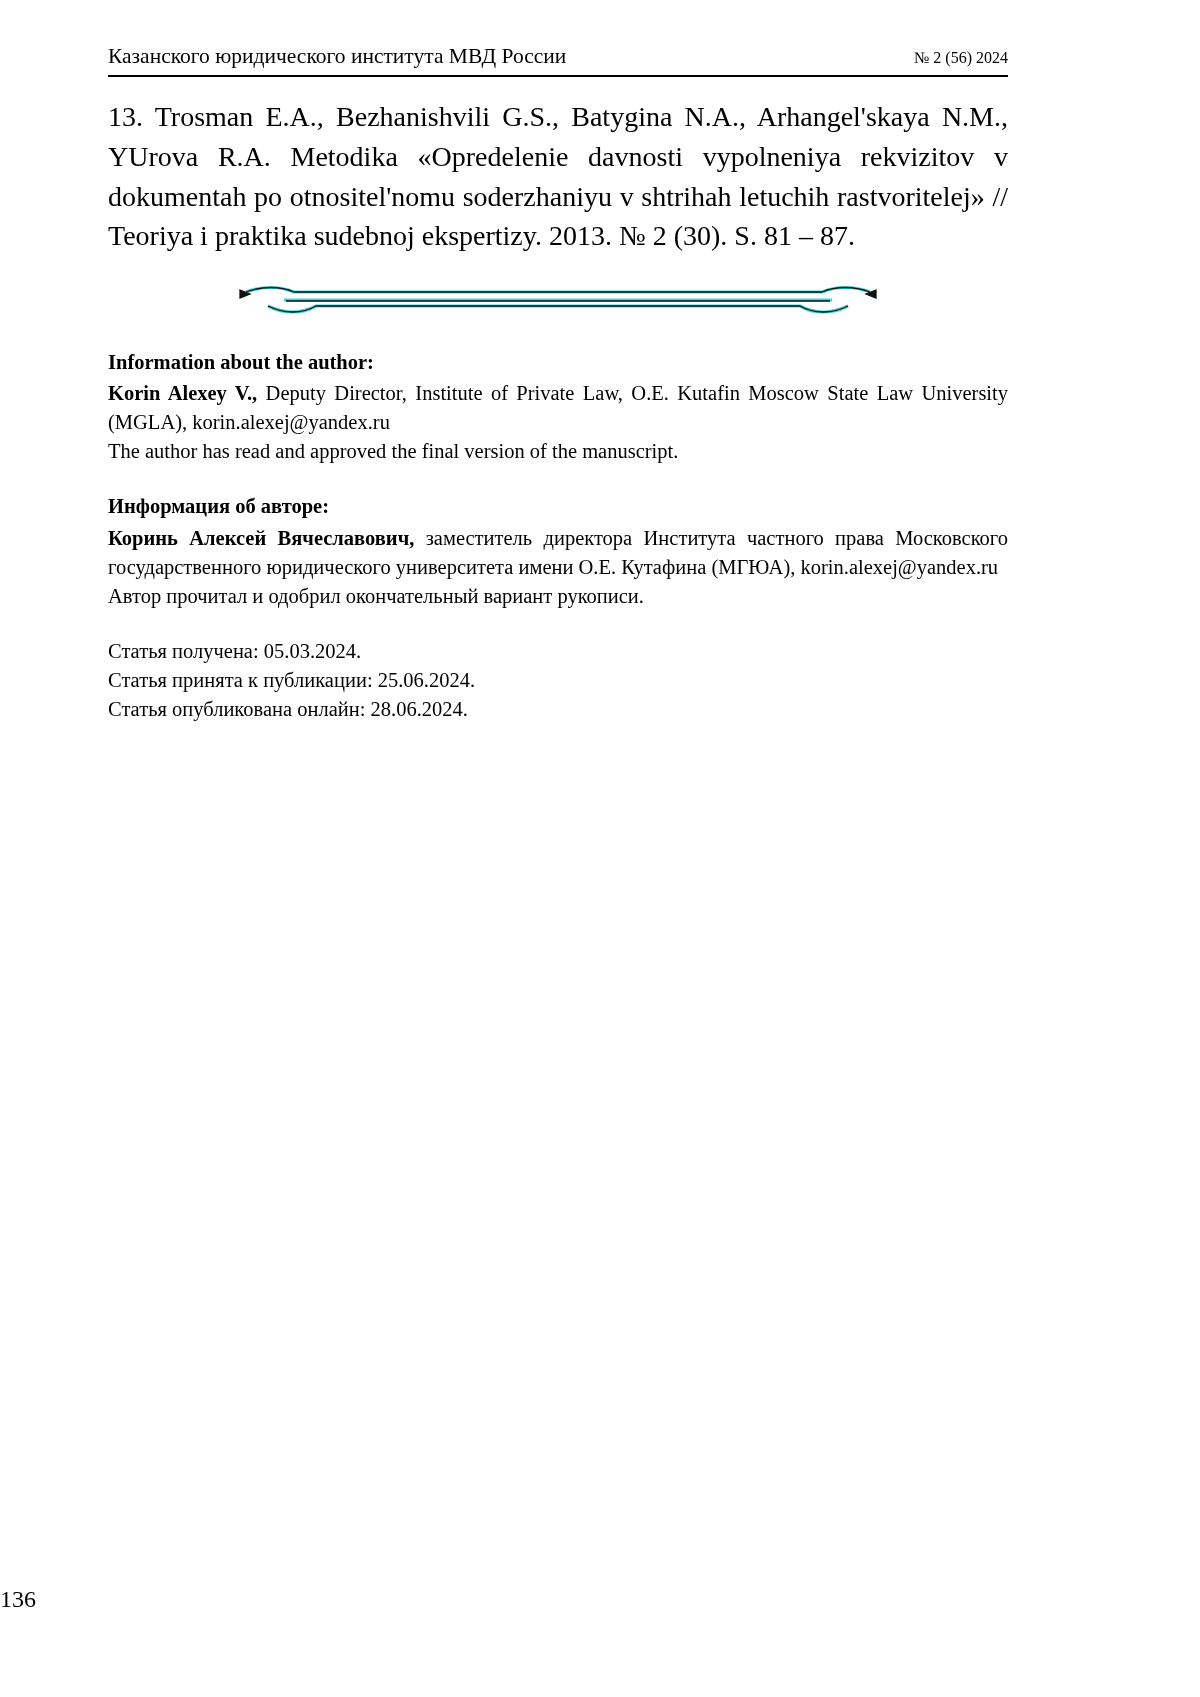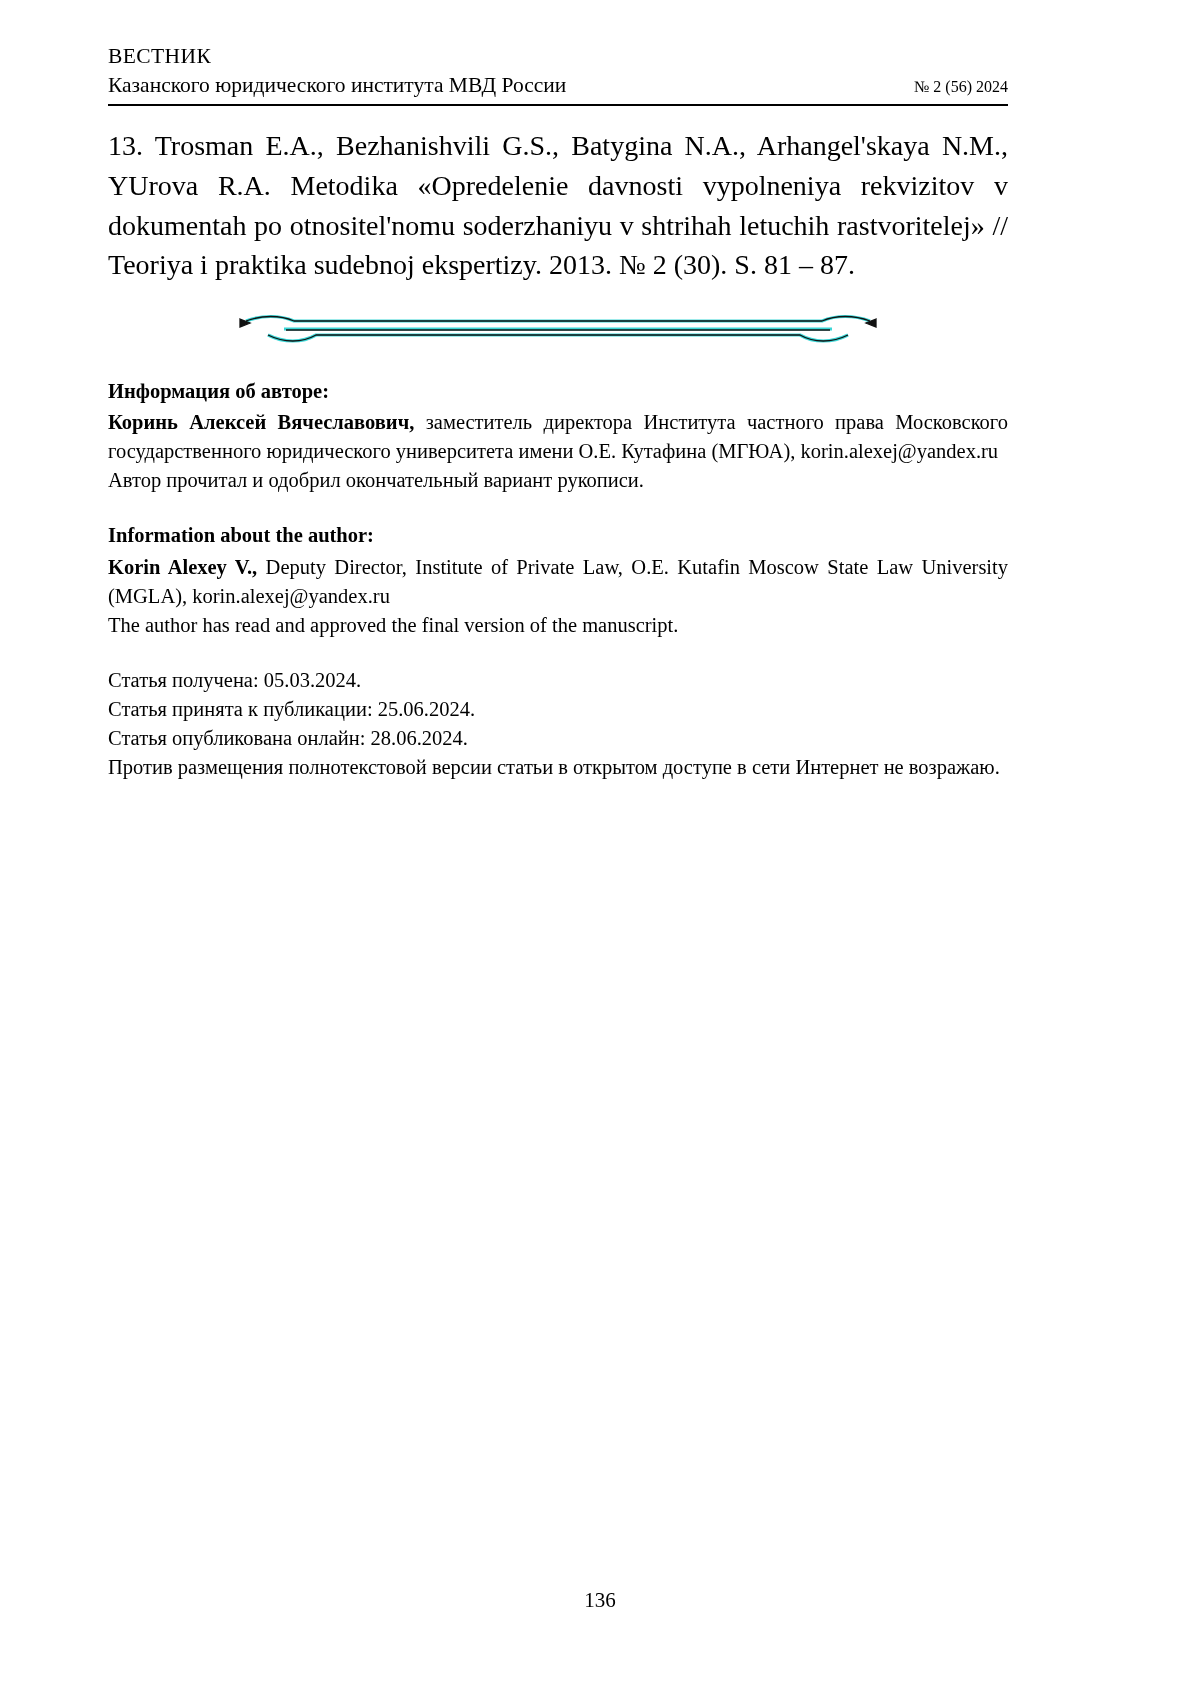--- a/index.html
+++ b/index.html
@@ -114,32 +114,30 @@
     text-align: justify;
     text-justify: inter-word;
   }
 
   
   .folio {
     position: absolute;
     left: 0;
     right: 0;
     bottom: 84px;
-    text-align: center;
-    font-size: 21px;
+    font-size: 24px;
   }
 </style>
 </head>
 <body>
 
 <div class="page">
   <div class="content">
 
     <div class="masthead">
-      <div class="masthead-line1">ВЕСТНИК</div>
       <div class="masthead-row2">
         <div class="masthead-line2">Казанского юридического института МВД России</div>
         <div class="issue">№ 2 (56) 2024</div>
       </div>
       <div class="rule"></div>
     </div>
 
     <div class="refpara">13. Trosman E.A., Bezhanishvili G.S., Batygina N.A., Arhangel'skaya N.M., YUrova R.A. Metodika «Opredelenie davnosti vypolneniya rekvizitov v dokumentah po otnositel'nomu soderzhaniyu v shtrihah letuchih rastvoritelej» // Teoriya i praktika sudebnoj ekspertizy. 2013. № 2 (30). S. 81 – 87.</div>
 
     <div class="divider">
@@ -153,34 +151,33 @@
           <path d="M18 10 C 34 4, 52 4, 66 10 L 594 10 C 608 4, 626 4, 642 10"></path>
           <path d="M40 24 C 56 32, 74 32, 88 24 L 572 24 C 586 32, 604 32, 620 24"></path>
           <path d="M58 19 L 602 19"></path>
           <path d="M12 8 L 22 12 L 12 16 Z" fill="#111111"></path>
           <path d="M648 8 L 638 12 L 648 16 Z" fill="#111111"></path>
         </g>
       </svg>
     </div>
 
     <div class="block">
+      <div class="head">Information about the author:</div>
+      <p><span class="nm">Korin Alexey V.,</span><span> Deputy Director, Institute of Private Law, O.E. Kutafin Moscow State Law University (MGLA), korin.alexej@yandex.ru</span></p>
+      <p class="left">The author has read and approved the final version of the manuscript.</p>
+    </div>
+
+    <div class="block">
       <div class="head">Информация об авторе:</div>
       <p><span class="nm">Коринь Алексей Вячеславович,</span><span> заместитель директора Института частного права Московского государственного юридического университета имени О.Е. Кутафина (МГЮА), korin.alexej@yandex.ru</span></p>
       <p class="left">Автор прочитал и одобрил окончательный вариант рукописи.</p>
-    </div>
-
-    <div class="block">
-      <div class="head">Information about the author:</div>
-      <p><span class="nm">Korin Alexey V.,</span><span> Deputy Director, Institute of Private Law, O.E. Kutafin Moscow State Law University (MGLA), korin.alexej@yandex.ru</span></p>
-      <p class="left">The author has read and approved the final version of the manuscript.</p>
     </div>
 
     <div class="dates">
       <p>Статья получена: 05.03.2024.</p>
       <p>Статья принята к публикации: 25.06.2024.</p>
       <p>Статья опубликована онлайн: 28.06.2024.</p>
-      <p class="wide">Против размещения полнотекстовой версии статьи в открытом доступе в сети Интернет не возражаю.</p>
     </div>
 
   </div>
 
   <div class="folio">136</div>
 </div>
 
 </body></html>

